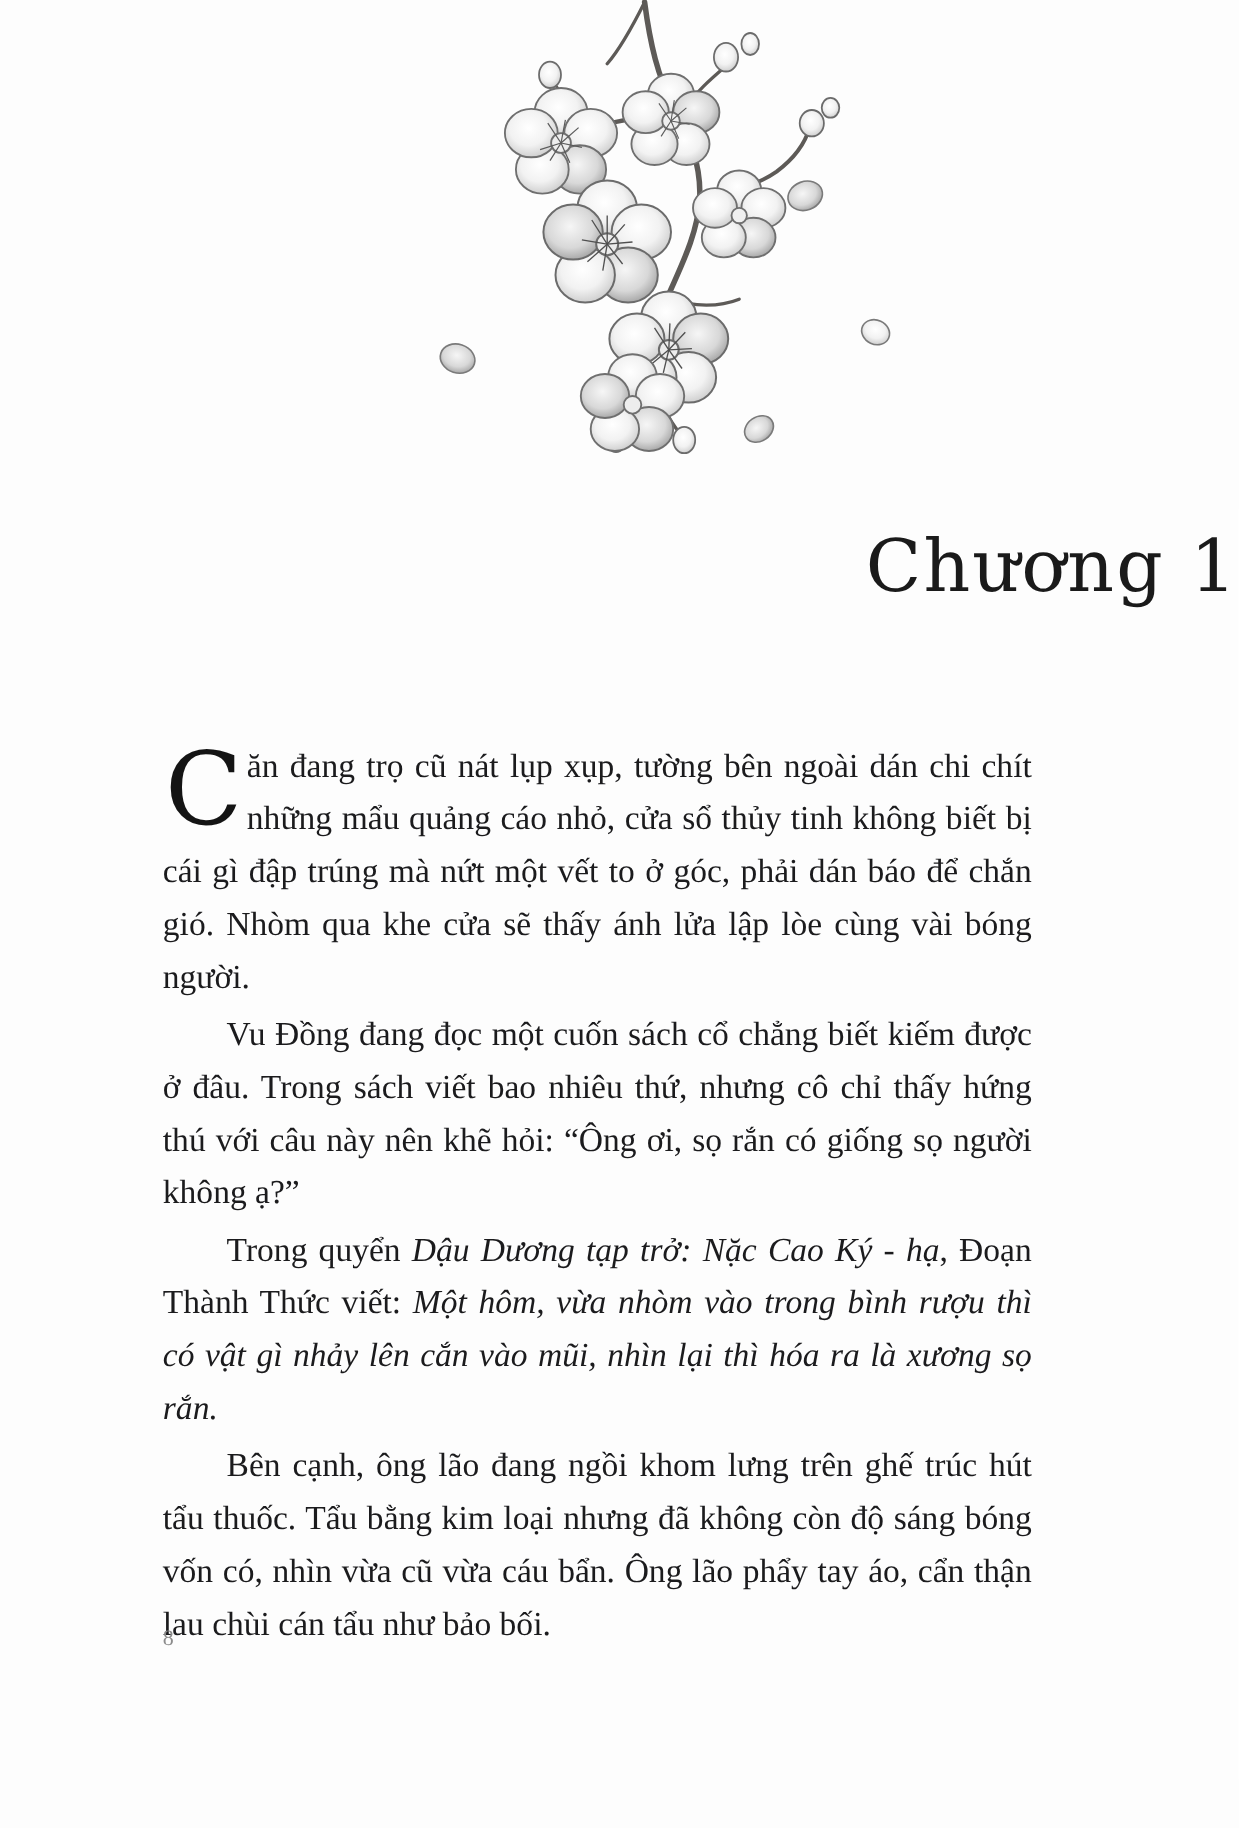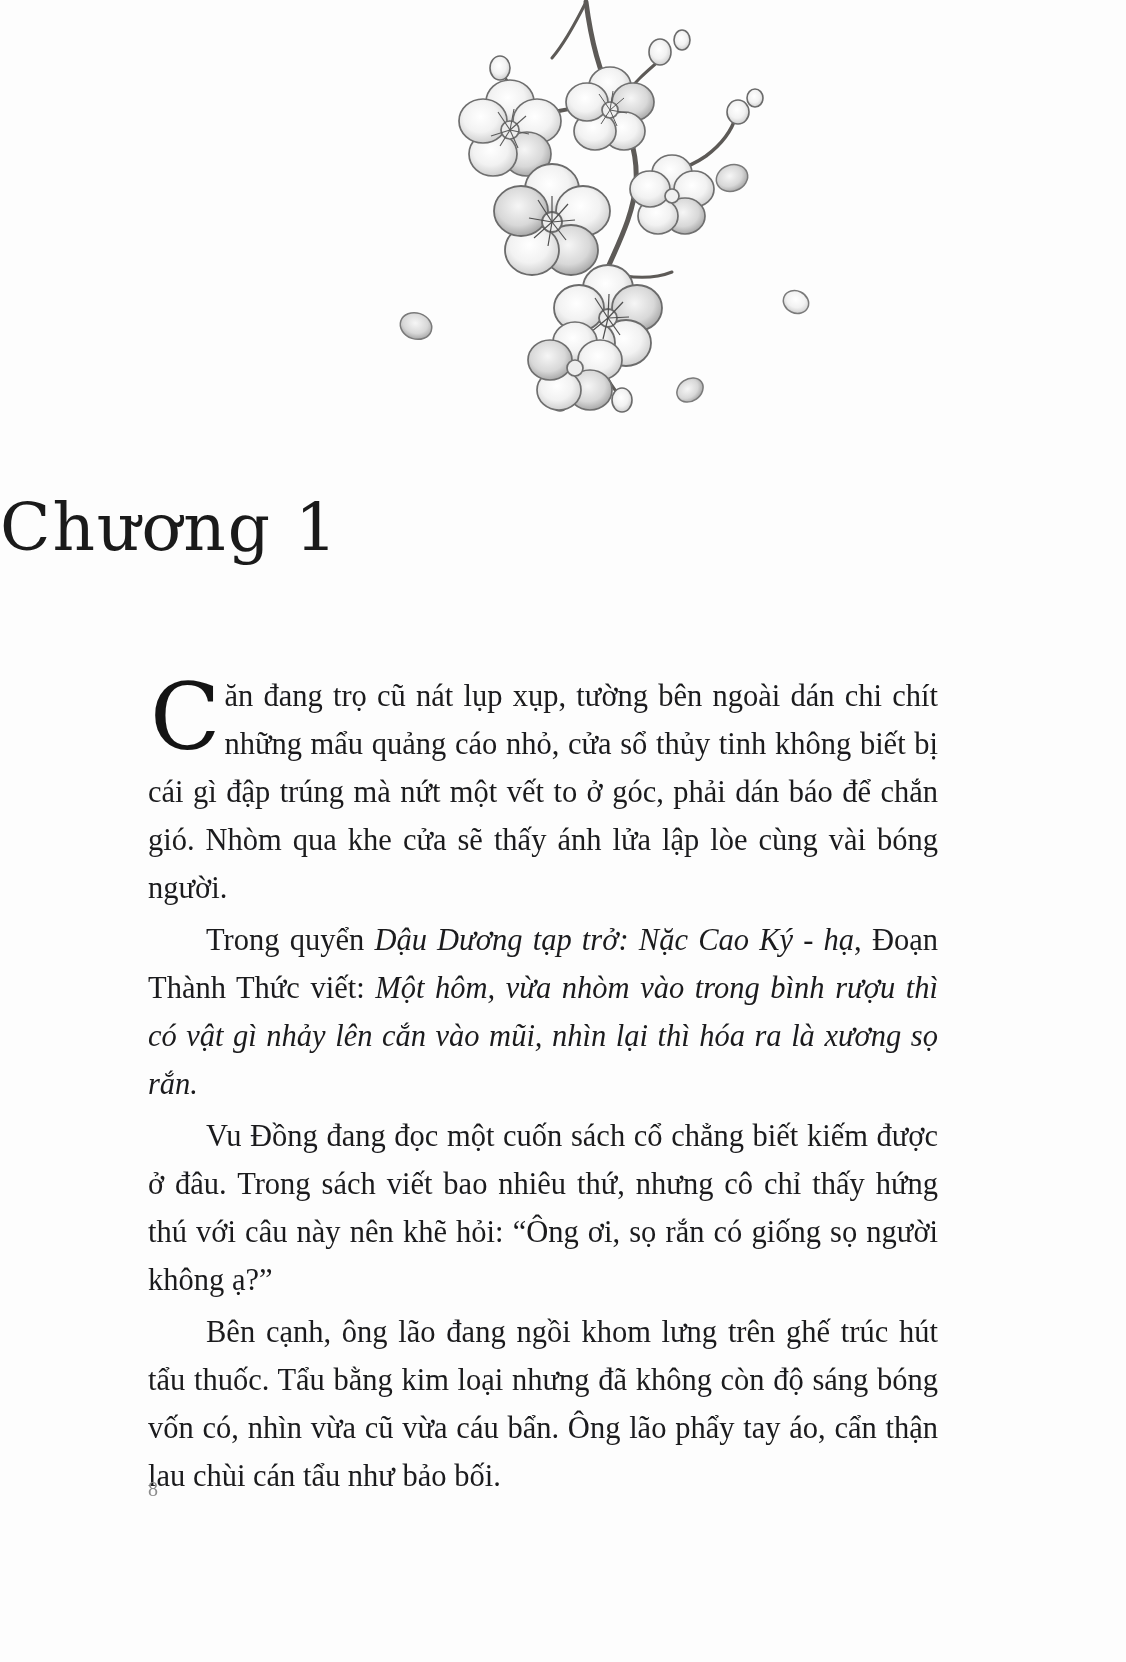--- a/index.html
+++ b/index.html
@@ -29,24 +29,24 @@
     left: 360px;
     width: 460px;
     height: 470px;
     pointer-events: none;
   }
   .ornament svg { display: block; width: 100%; height: 100%; }
 
   
   .chapter-title {
     position: absolute;
-    top: 448px;
+    top: 435px;
     left: 0;
     width: 100%;
-    text-align: left;
+    text-align: right;
     font-family: "DejaVu Serif", serif;
     font-size: 66px;
     font-weight: 400;
     letter-spacing: 2px;
     color: #1a1a1a;
     line-height: 1.1;
   }
 
   
   .content {
@@ -249,26 +249,26 @@
       </g>
     </svg>
   </div>
 
   <h1 class="chapter-title">Chương 1</h1>
 
   <div class="content">
     <p class="first" id="para-1">
       <span class="dropcap">C</span><span class="run-in">ăn đang trọ cũ nát lụp xụp, tường bên ngoài dán chi chít những mẩu quảng cáo nhỏ, cửa sổ thủy tinh không biết bị cái gì đập trúng mà nứt một vết to ở góc, phải dán báo để chắn gió. Nhòm qua khe cửa sẽ thấy ánh lửa lập lòe cùng vài bóng người.</span>
     </p>
+    <p id="para-3">
+      <span>Vu Đồng đang đọc một cuốn sách cổ chẳng biết kiếm được ở đâu. Trong sách viết bao nhiêu thứ, nhưng cô chỉ thấy hứng thú với câu này nên khẽ hỏi: “Ông ơi, sọ rắn có giống sọ người không ạ?”</span>
+    </p>
     <p id="para-2">
       <span>Trong quyển </span><em>Dậu Dương tạp trở: Nặc Cao Ký - hạ</em><span>, Đoạn Thành Thức viết: </span><em>Một hôm, vừa nhòm vào trong bình rượu thì có vật gì nhảy lên cắn vào mũi, nhìn lại thì hóa ra là xương sọ rắn.</em>
     </p>
-    <p id="para-3">
-      <span>Vu Đồng đang đọc một cuốn sách cổ chẳng biết kiếm được ở đâu. Trong sách viết bao nhiêu thứ, nhưng cô chỉ thấy hứng thú với câu này nên khẽ hỏi: “Ông ơi, sọ rắn có giống sọ người không ạ?”</span>
-    </p>
     <p id="para-4">
       <span>Bên cạnh, ông lão đang ngồi khom lưng trên ghế trúc hút tẩu thuốc. Tẩu bằng kim loại nhưng đã không còn độ sáng bóng vốn có, nhìn vừa cũ vừa cáu bẩn. Ông lão phẩy tay áo, cẩn thận lau chùi cán tẩu như bảo bối.</span>
     </p>
   </div>
 
   <div class="folio">8</div>
 
 </div>
 
 </body></html>

